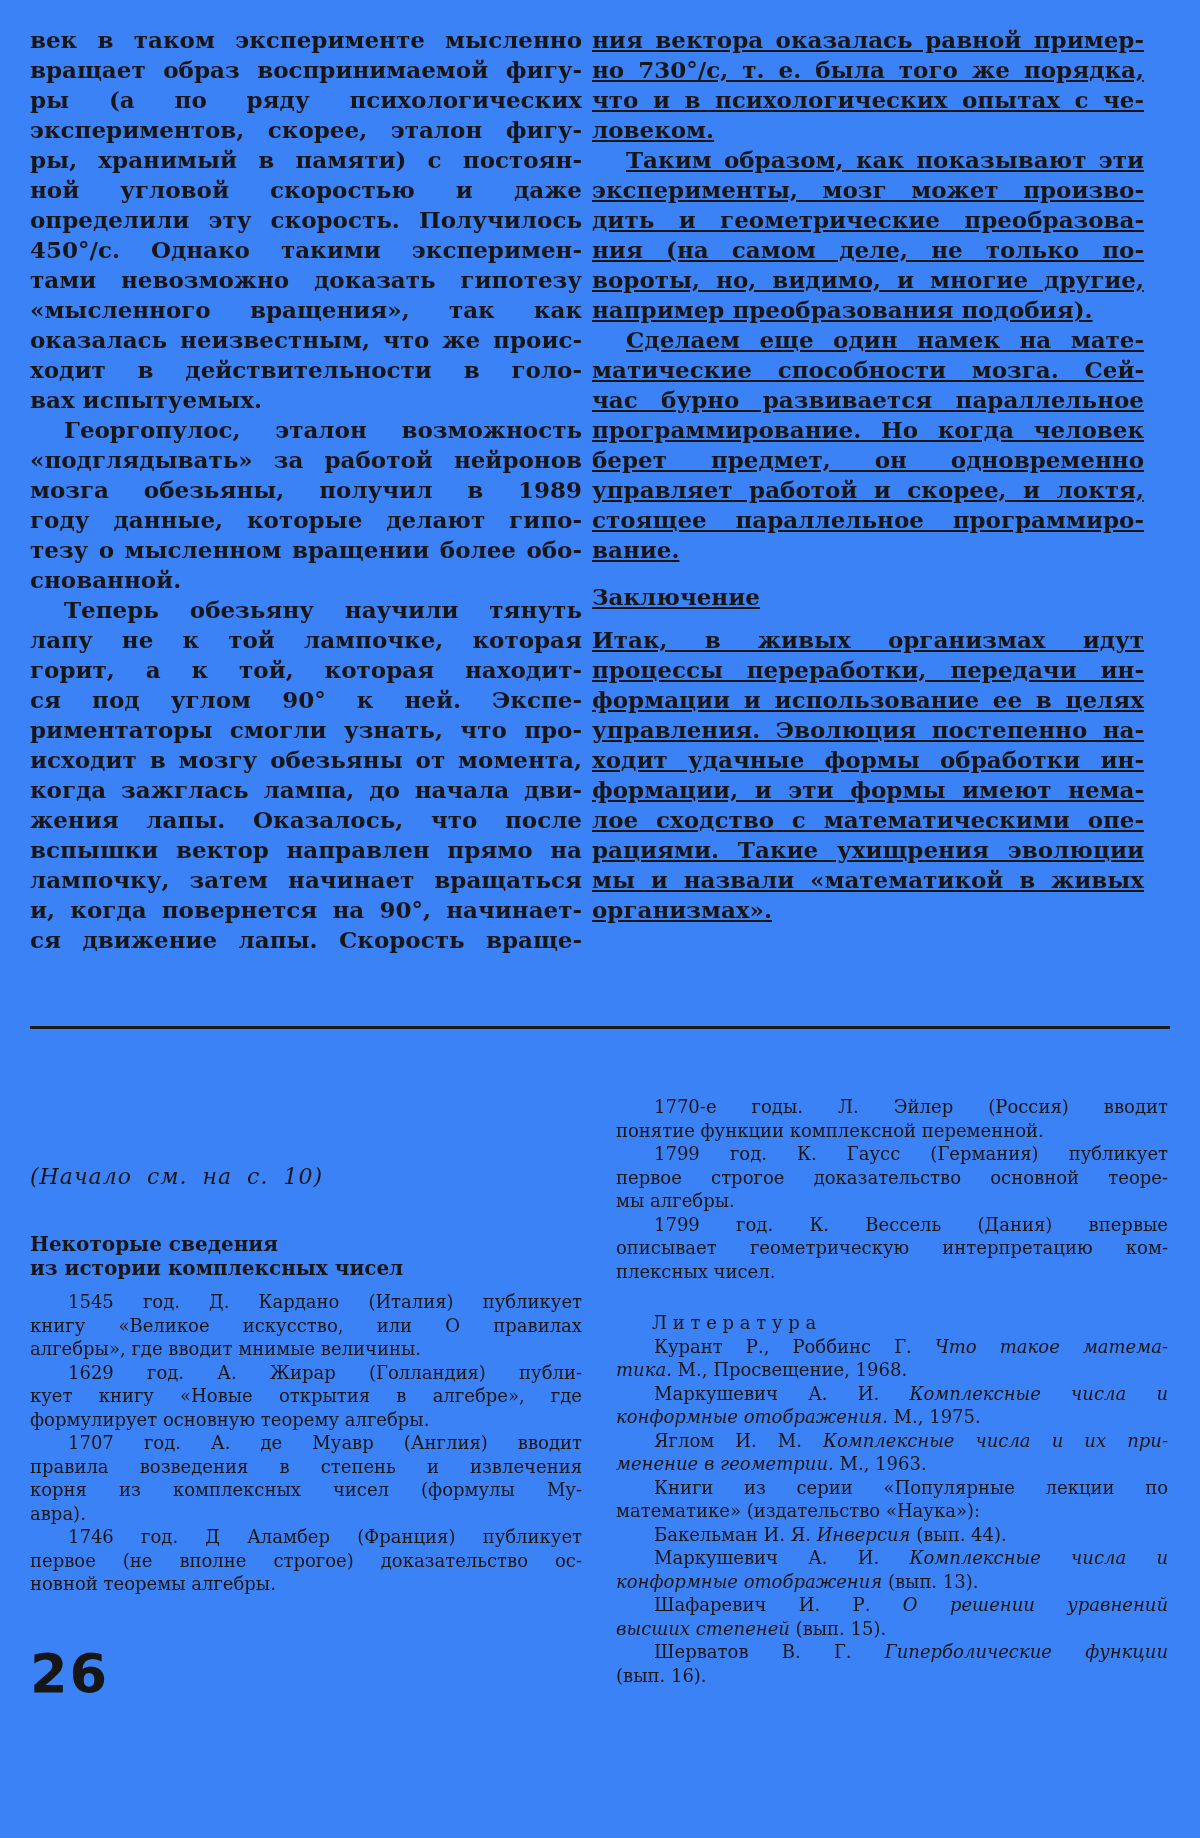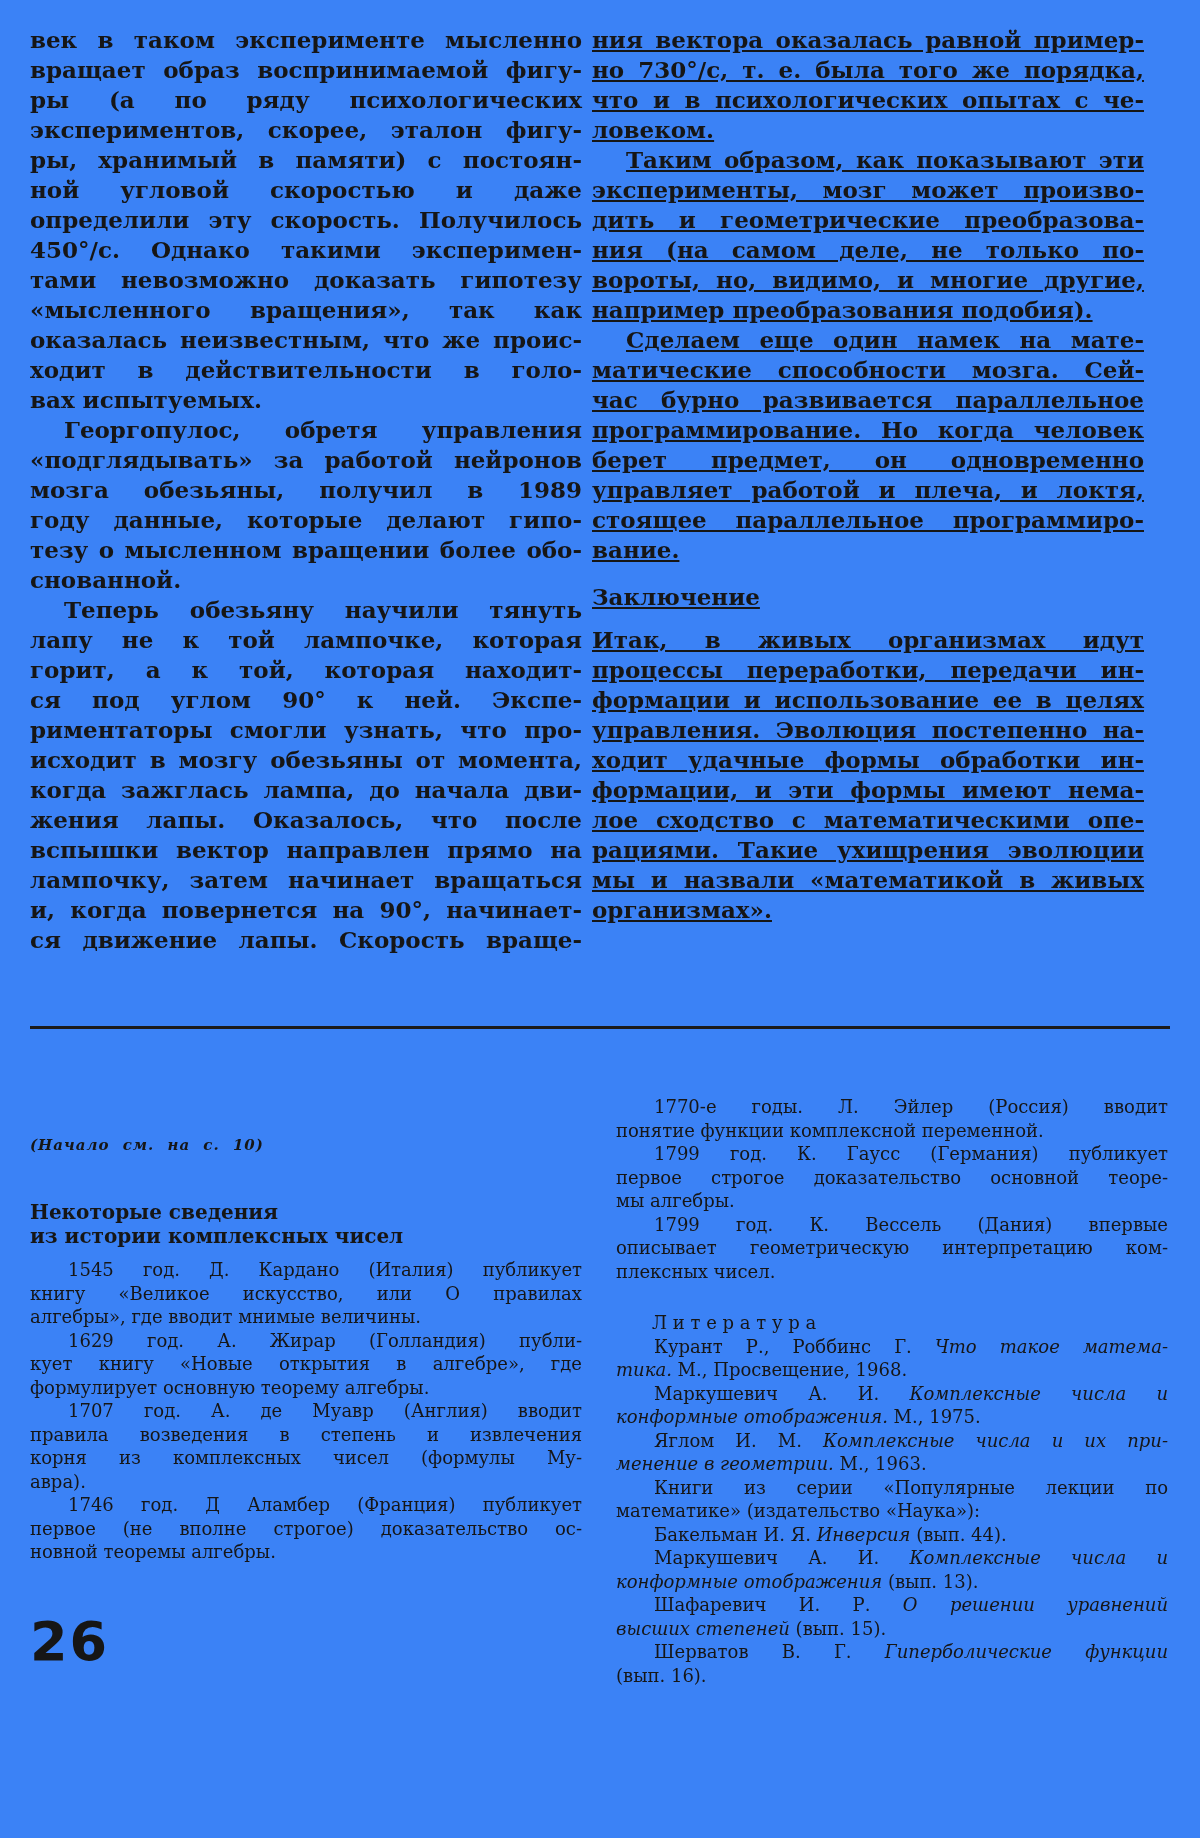--- a/index.html
+++ b/index.html
@@ -15,21 +15,21 @@
   .botcol{font-weight:400;font-size:18px;line-height:23.5px;}
   .bot-left{left:30px;top:1078px;}
   .bot-right{left:616px;top:1095px;}
   .tline{text-align:justify;text-align-last:justify;}
   .tline.end{text-align-last:left;}
   .topcol .tline.ind{text-indent:34px;}
   .botcol .tline.ind{text-indent:38px;}
   .concl-heading{font-size:23px;line-height:24px;font-weight:700;margin:20px 0 16px 0;}
   .rule{position:absolute;left:30px;top:1026px;width:1140px;height:3px;background:#1b1b1b;}
   .title{font-size:40px;line-height:66px;font-weight:700;letter-spacing:1px;}
-  .note{margin-top:54px;font-style:italic;font-weight:700;font-size:15px;line-height:26px;word-spacing:7px;letter-spacing:1px;}
+  .note{margin-top:86px;font-style:italic;font-weight:400;font-size:22px;line-height:26px;word-spacing:7px;letter-spacing:1px;}
   .bheading{margin-top:42px;font-size:20px;line-height:24px;font-weight:700;}
   .bparas{margin-top:10px;}
   .pagenum{margin-top:50px;font-family:"DejaVu Sans",sans-serif;font-size:54px;line-height:56px;font-weight:700;letter-spacing:2px;}
   .litheading{margin-top:28px;padding-left:36px;line-height:23.5px;font-weight:400;}
   .it{font-style:italic;}
 </style>
 </head>
 <body>
 
 <div class="page">
@@ -44,21 +44,21 @@
         <div class="tline"><span>ной угловой скоростью и даже</span></div>
         <div class="tline"><span>определили эту скорость. Получилось</span></div>
         <div class="tline"><span>450°/с. Однако такими эксперимен-</span></div>
         <div class="tline"><span>тами невозможно доказать гипотезу</span></div>
         <div class="tline"><span>«мысленного вращения», так как</span></div>
         <div class="tline"><span>оказалась неизвестным, что же проис-</span></div>
         <div class="tline"><span>ходит в действительности в голо-</span></div>
         <div class="tline end"><span>вах испытуемых.</span></div>
       </div>
       <div class="para">
-        <div class="tline ind"><span>Георгопулос, обретя управления</span></div>
+        <div class="tline ind"><span>Георгопулос, эталон возможность</span></div>
         <div class="tline"><span>«подглядывать» за работой нейронов</span></div>
         <div class="tline"><span>мозга обезьяны, получил в 1989</span></div>
         <div class="tline"><span>году данные, которые делают гипо-</span></div>
         <div class="tline"><span>тезу о мысленном вращении более обо-</span></div>
         <div class="tline end"><span>снованной.</span></div>
       </div>
       <div class="para">
         <div class="tline ind"><span>Теперь обезьяну научили тянуть</span></div>
         <div class="tline"><span>лапу не к той лампочке, которая</span></div>
         <div class="tline"><span>горит, а к той, которая находит-</span></div>
@@ -89,21 +89,21 @@
           <div class="tline"><span>ния (на самом деле, не только по-</span></div>
           <div class="tline"><span>вороты, но, видимо, и многие другие,</span></div>
           <div class="tline end"><span>например преобразования подобия).</span></div>
         </div>
         <div class="para">
           <div class="tline ind"><span>Сделаем еще один намек на мате-</span></div>
           <div class="tline"><span>матические способности мозга. Сей-</span></div>
           <div class="tline"><span>час бурно развивается параллельное</span></div>
           <div class="tline"><span>программирование. Но когда человек</span></div>
           <div class="tline"><span>берет предмет, он одновременно</span></div>
-          <div class="tline"><span>управляет работой и плеча, и локтя,</span></div>
+          <div class="tline"><span>управляет работой и скорее, и локтя,</span></div>
           <div class="tline"><span>стоящее параллельное программиро-</span></div>
           <div class="tline end"><span>вание.</span></div>
         </div>
       </div>
     <div class="concl-heading">Заключение</div>
     <div>
         <div class="para">
           <div class="tline"><span>Итак, в живых организмах идут</span></div>
           <div class="tline"><span>процессы переработки, передачи ин-</span></div>
           <div class="tline"><span>формации и использование ее в целях</span></div>

